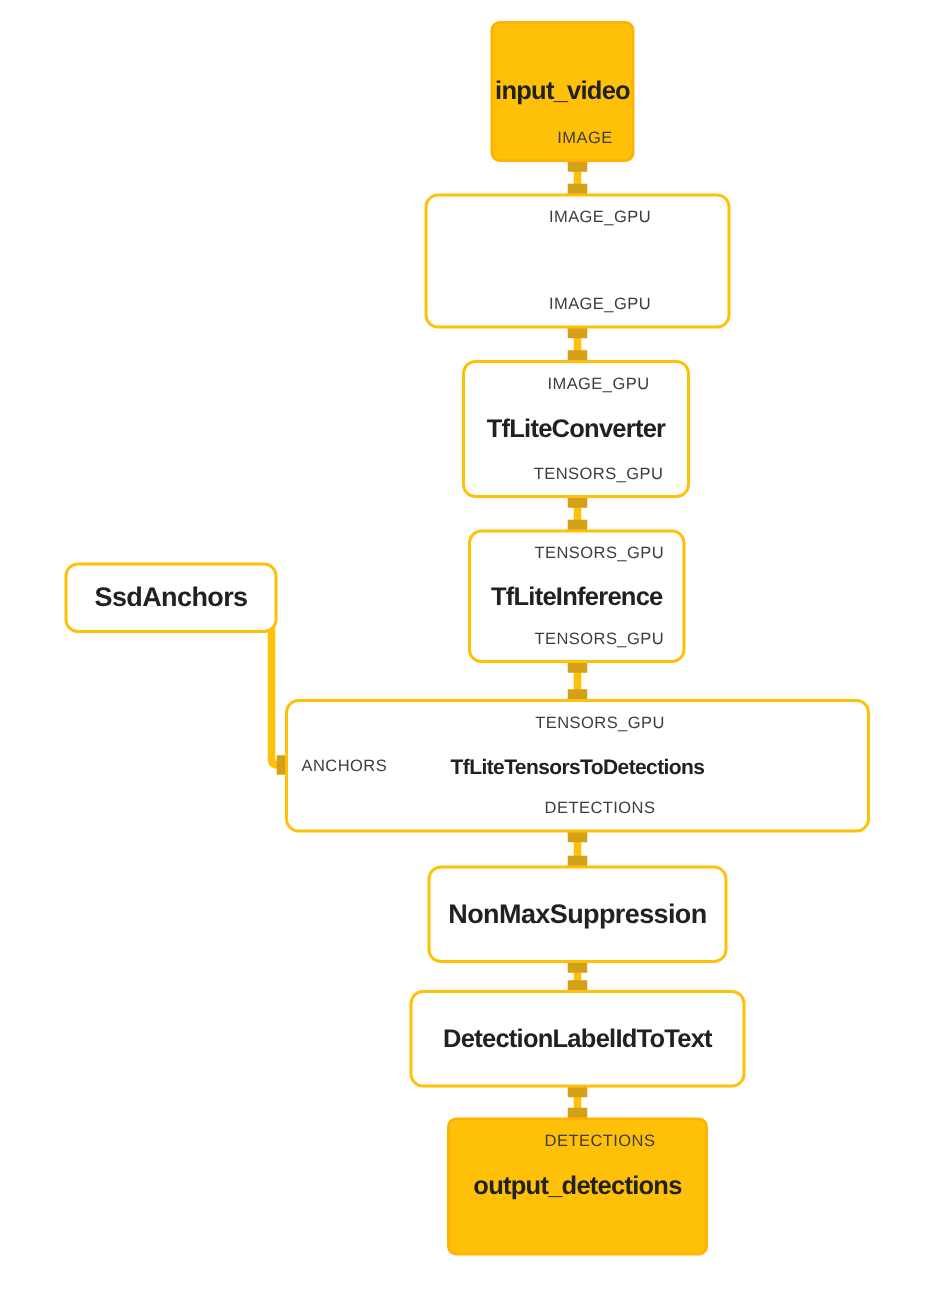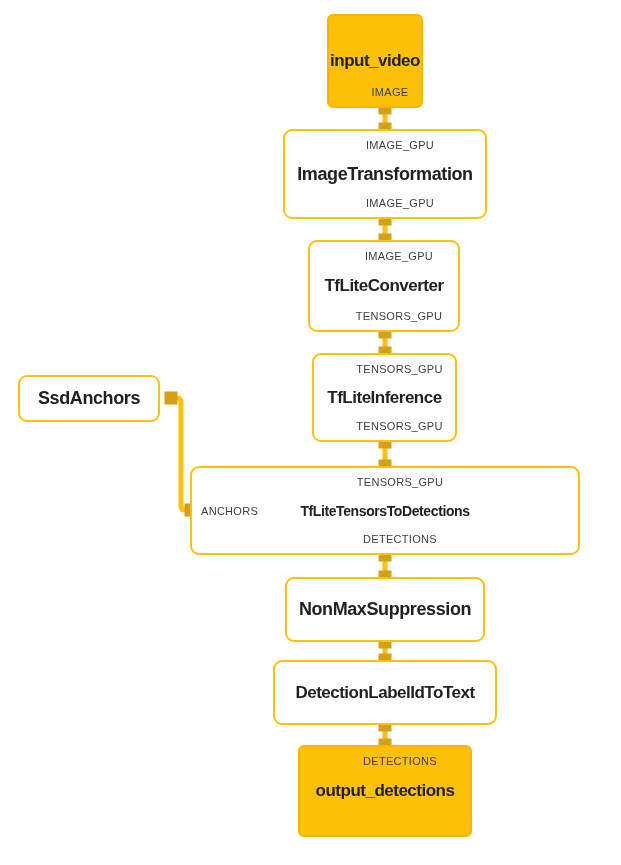--- a/index.html
+++ b/index.html
@@ -109,37 +109,36 @@
     <rect class="port" x="184.5" y="503.5" width="13" height="13"></rect>
   </svg>
 
   <div class="node io" style="left:327px; top:14px; width:96px; height:94px;">
     <div class="node-title ts">input_video</div>
     <div class="port-label bottom">IMAGE</div>
   </div>
 
   <div class="node" style="left:283px; top:129px; width:204px; height:90px;">
     <div class="port-label top">IMAGE_GPU</div>
-    <div class="node-title">ImageTransformation</div>
     <div class="port-label bottom">IMAGE_GPU</div>
   </div>
 
   <div class="node" style="left:308px; top:240px; width:152px; height:92px;">
     <div class="port-label top">IMAGE_GPU</div>
     <div class="node-title ts">TfLiteConverter</div>
     <div class="port-label bottom">TENSORS_GPU</div>
   </div>
 
   <div class="node" style="left:312px; top:353px; width:145px; height:89px;">
     <div class="port-label top">TENSORS_GPU</div>
     <div class="node-title ts">TfLiteInference</div>
     <div class="port-label bottom">TENSORS_GPU</div>
   </div>
 
-  <div class="node" style="left:18px; top:375px; width:142px; height:47px;">
+  <div class="node" style="left:43px; top:375px; width:142px; height:47px;">
     <div class="node-title">SsdAnchors</div>
   </div>
 
   <div class="node" style="left:190px; top:466px; width:390px; height:89px;">
     <div class="port-label top">TENSORS_GPU</div>
     <div class="side-label">ANCHORS</div>
     <div class="node-title tl">TfLiteTensorsToDetections</div>
     <div class="port-label bottom">DETECTIONS</div>
   </div>
 

